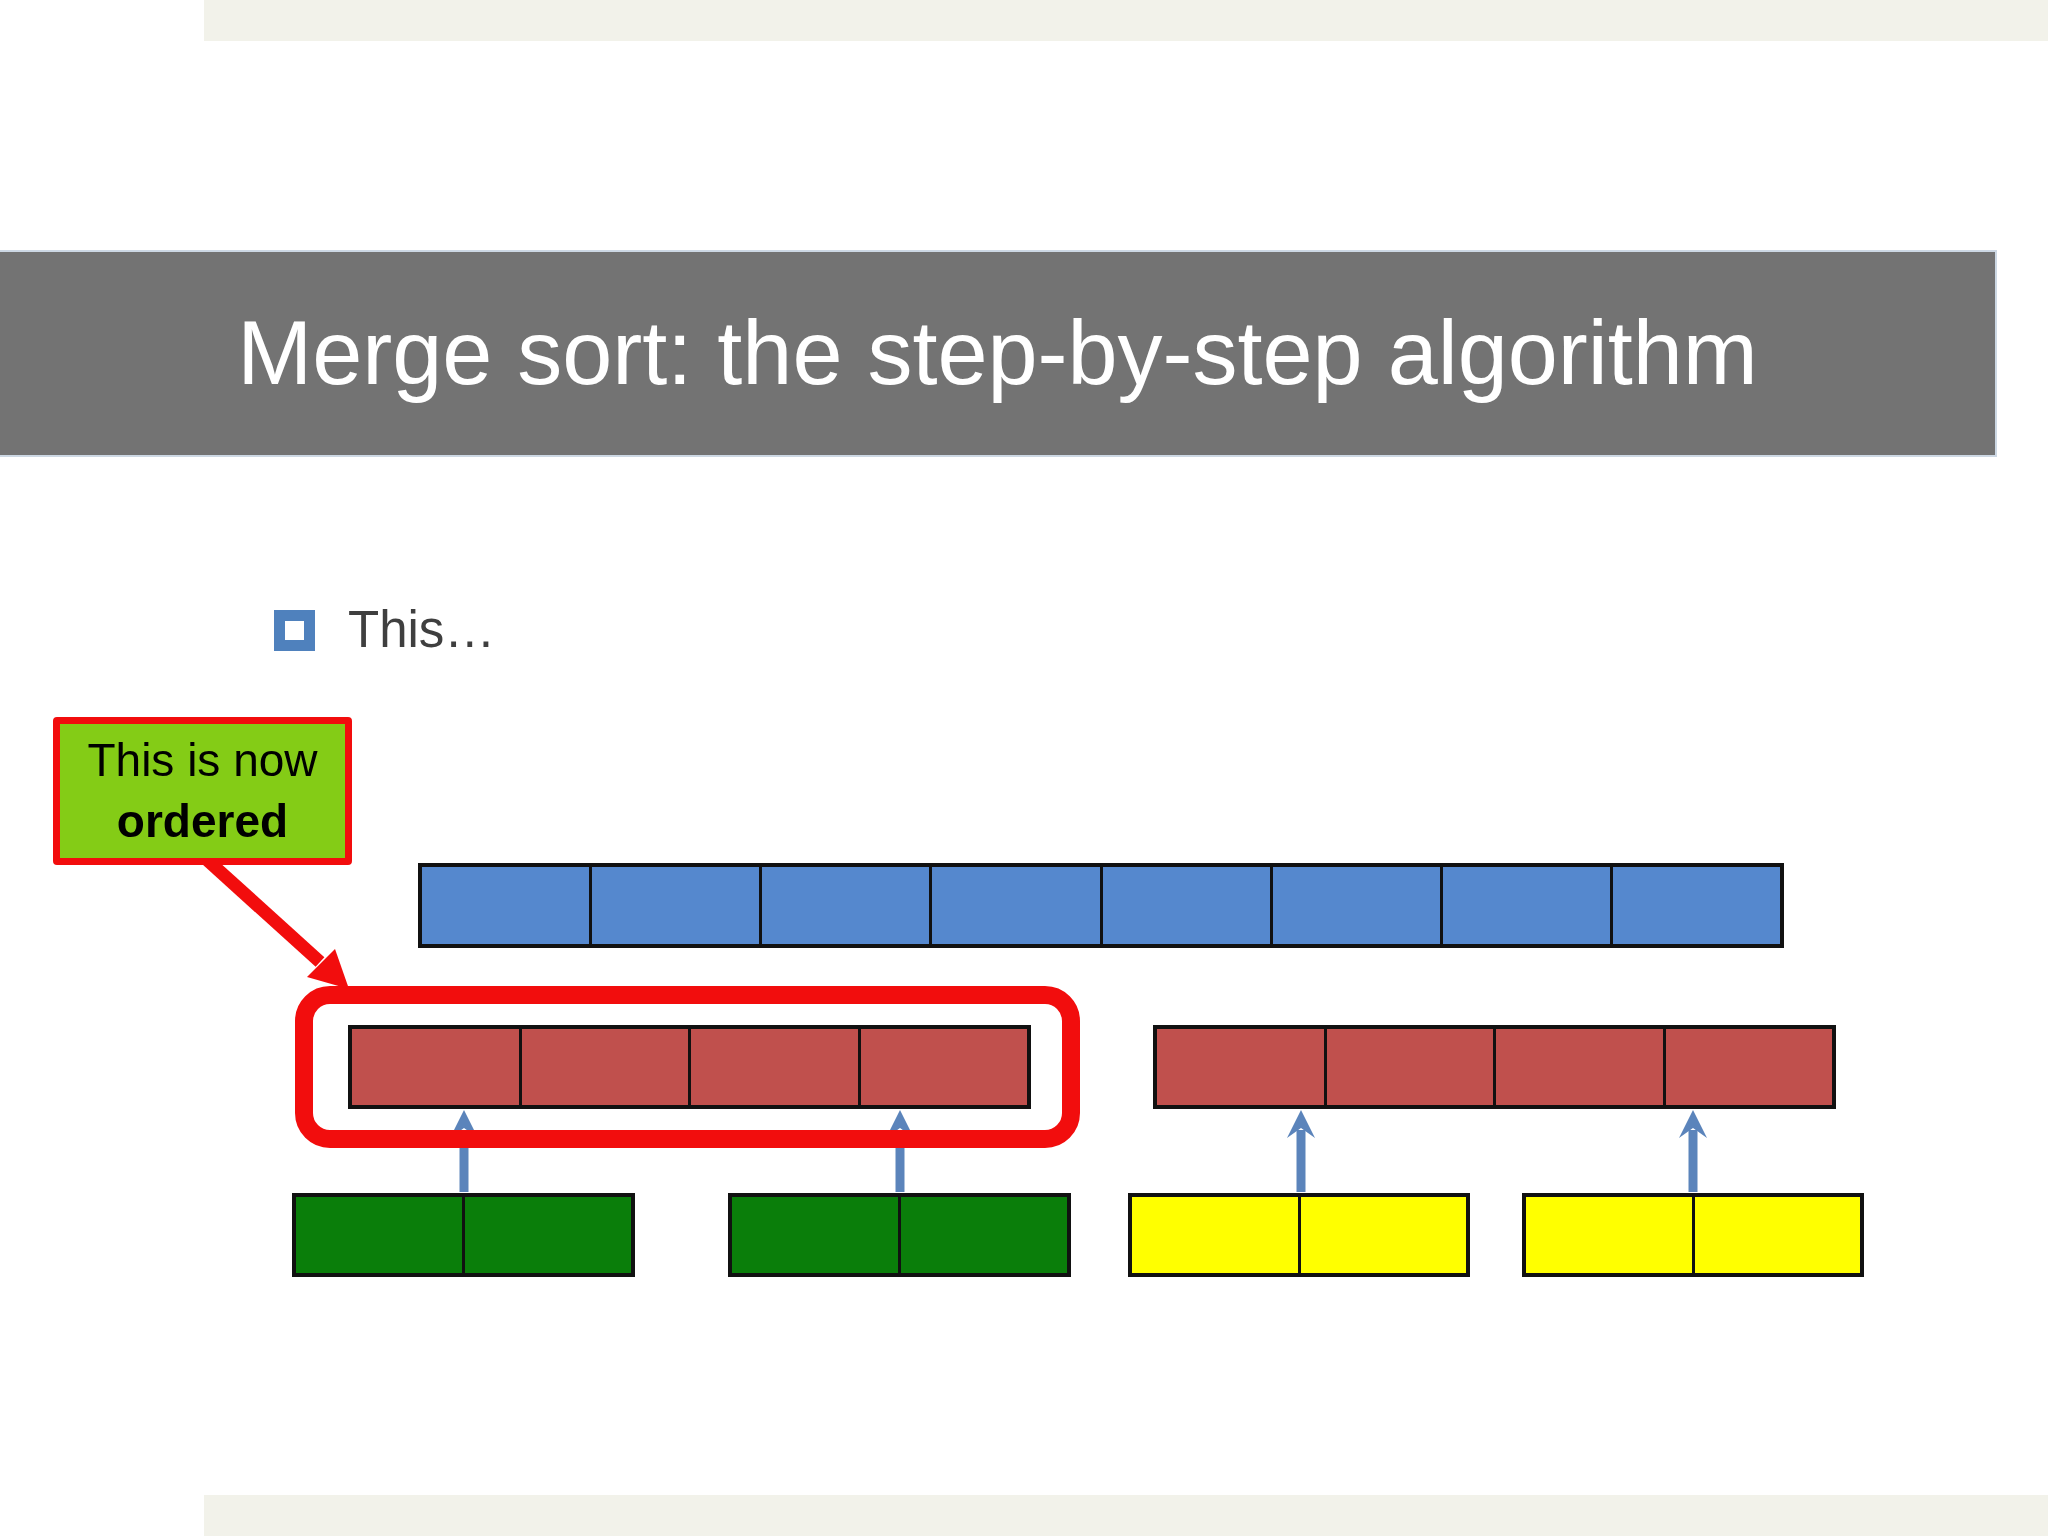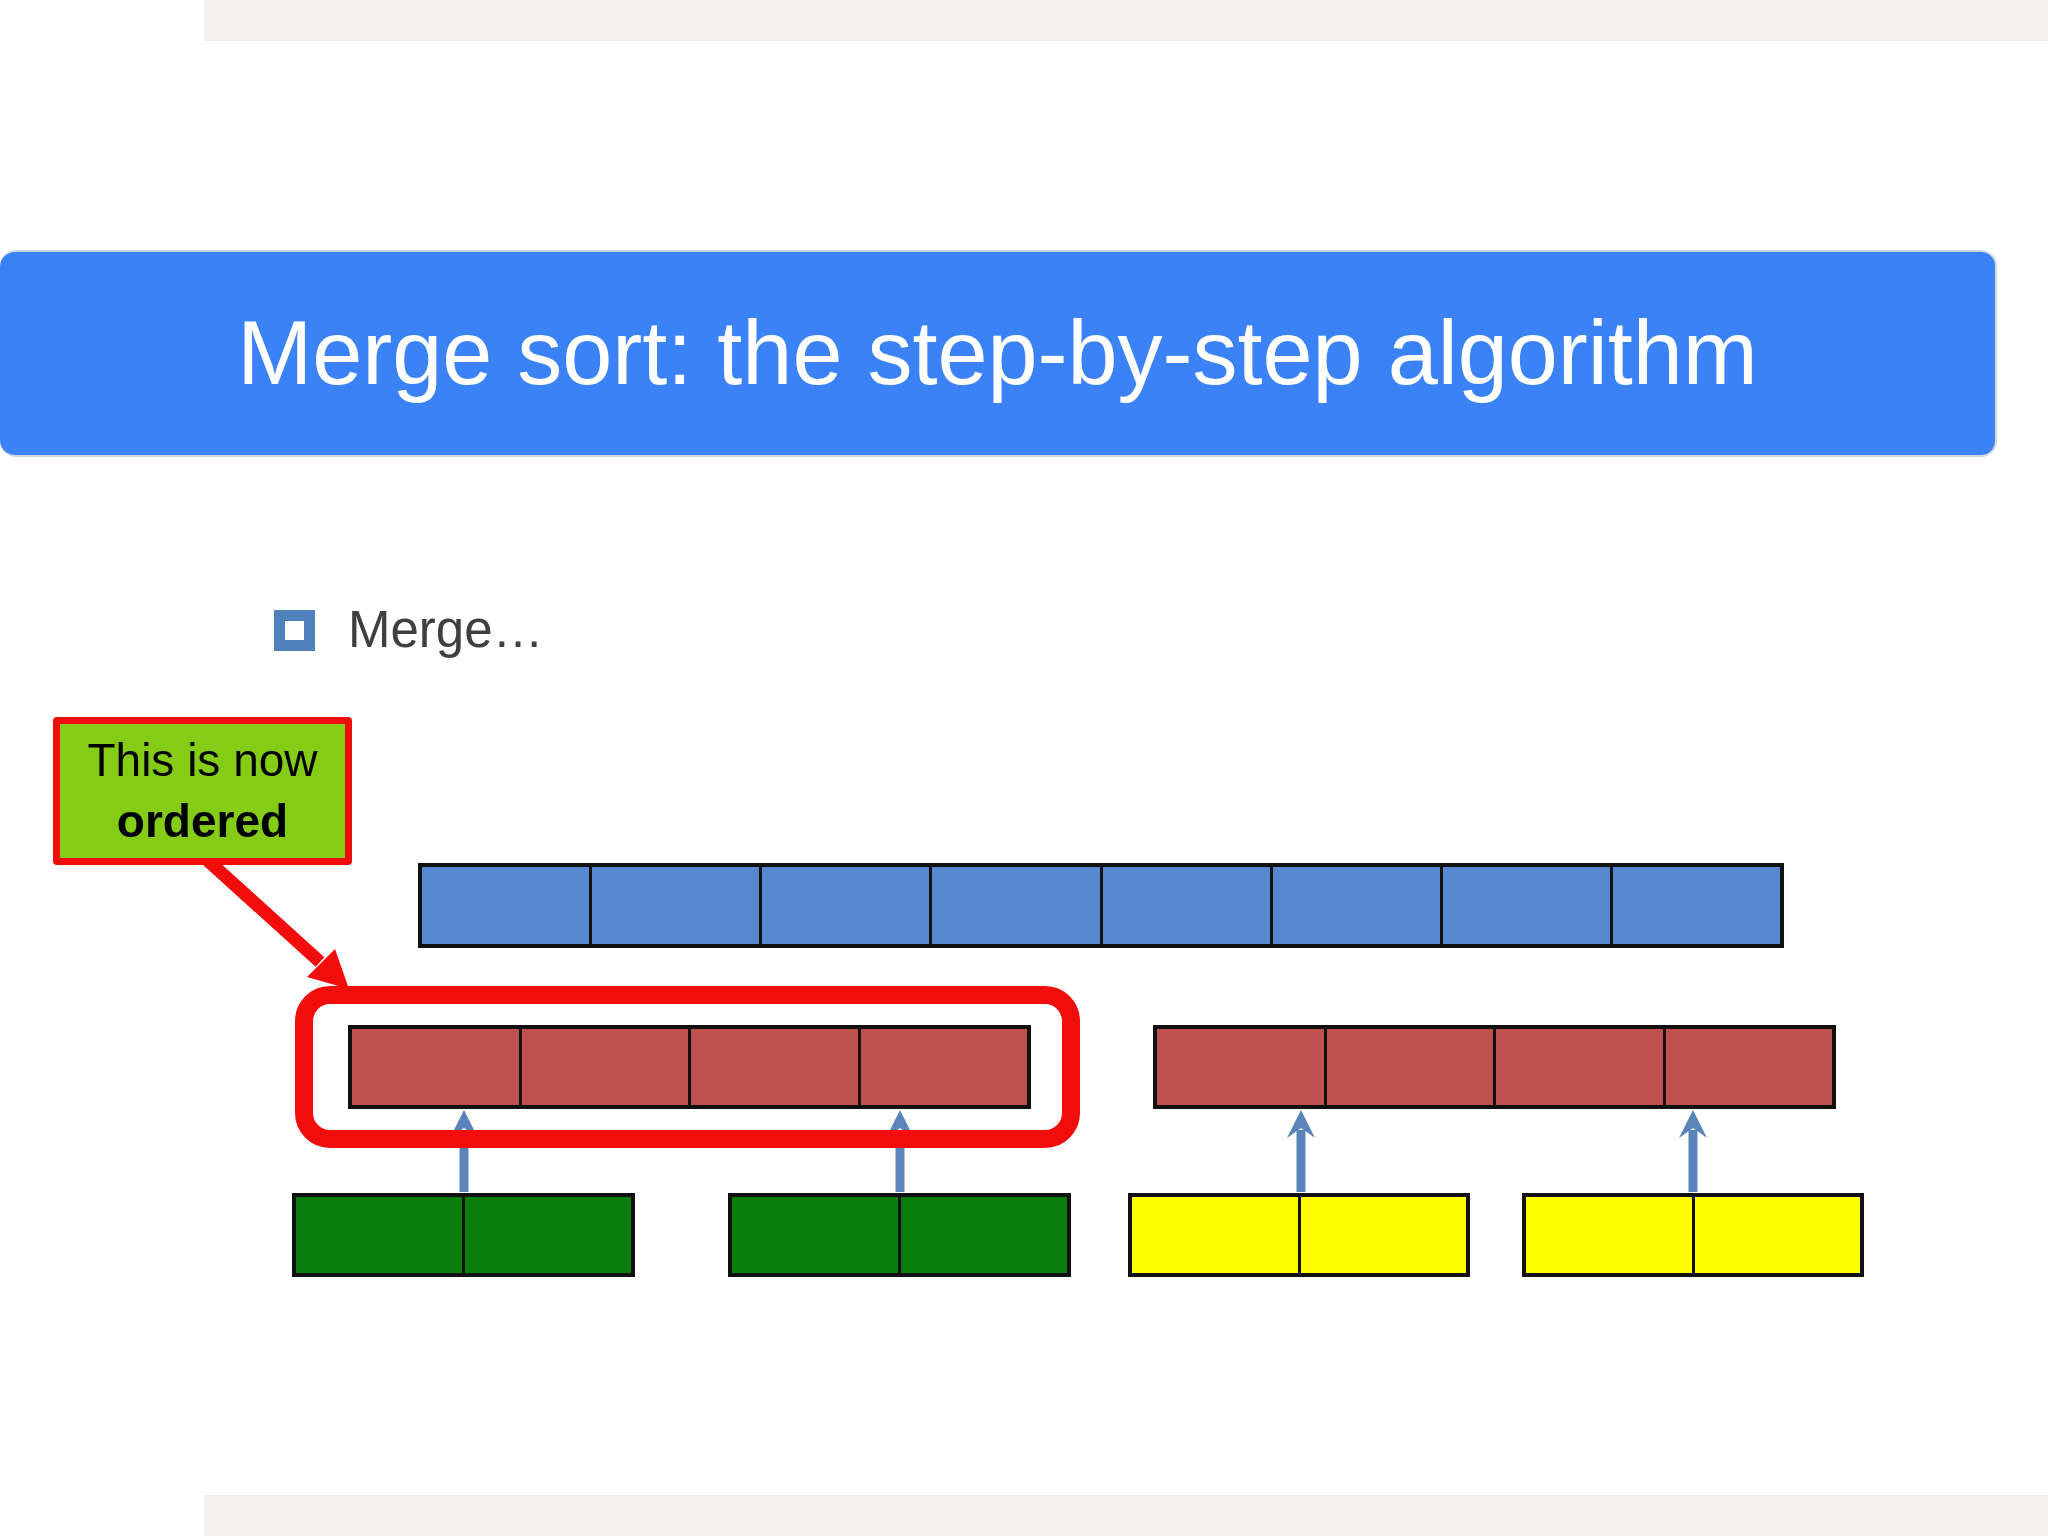--- a/index.html
+++ b/index.html
@@ -100,27 +100,27 @@
   }
 </style>
 </head>
 <body>
 
 <div class="slide">
 
   <div class="accent-bar top" style="background: rgb(242, 242, 234);"></div>
   <div class="accent-bar bottom" style="background: rgb(242, 242, 234);"></div>
 
-  <div class="title-banner" style="background: #3b82f6; border-radius: 16px;">
+  <div class="title-banner" style="background: #737373;">
     <h1 style="color: rgb(255, 255, 255);">Merge sort: the step-by-step algorithm</h1>
   </div>
 
   <div class="bullet-row">
     <div class="bullet-glyph" style="border-color: rgb(79, 129, 189);"></div>
-    <div class="bullet-text" style="color: rgb(63, 63, 63);">Merge…</div>
+    <div class="bullet-text" style="color: rgb(63, 63, 63);">This…</div>
   </div>
 
   <div id="arrays-layer">
       <div class="cell-array" style="left: 418px; top: 863px; width: 1366px; height: 85px; border-color: rgb(17, 17, 17);">
         <div class="cell" style="background: rgb(85, 136, 206);"></div>
         <div class="cell sep" style="background: rgb(85, 136, 206); border-left-color: rgb(17, 17, 17);"></div>
         <div class="cell sep" style="background: rgb(85, 136, 206); border-left-color: rgb(17, 17, 17);"></div>
         <div class="cell sep" style="background: rgb(85, 136, 206); border-left-color: rgb(17, 17, 17);"></div>
         <div class="cell sep" style="background: rgb(85, 136, 206); border-left-color: rgb(17, 17, 17);"></div>
         <div class="cell sep" style="background: rgb(85, 136, 206); border-left-color: rgb(17, 17, 17);"></div>

